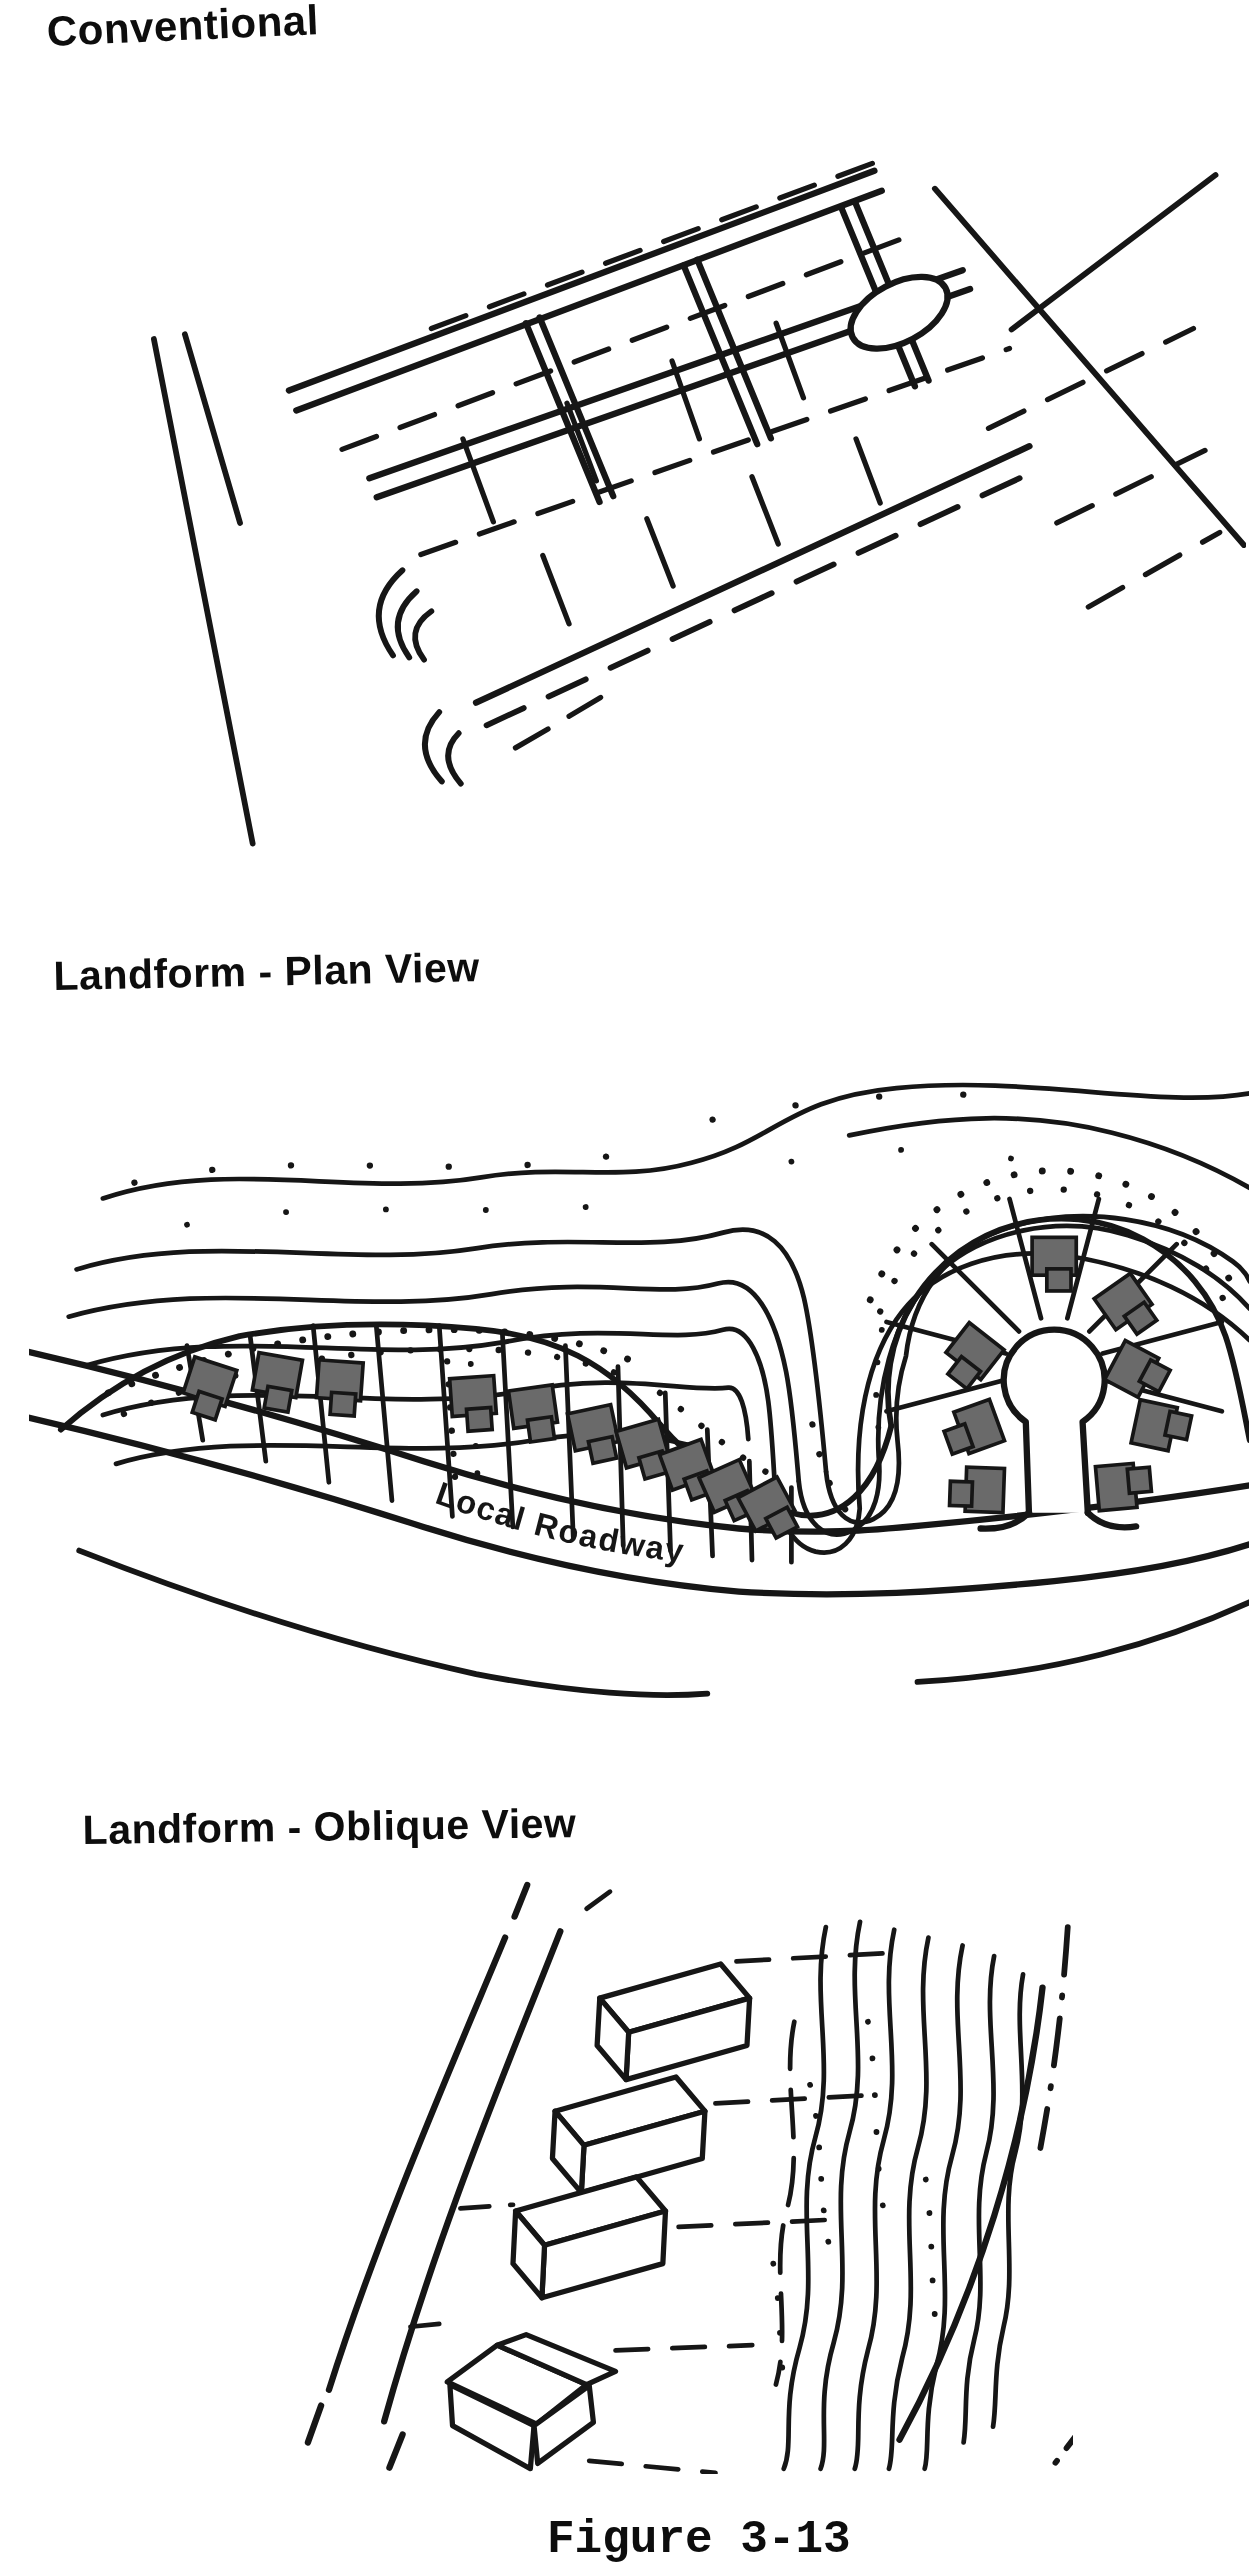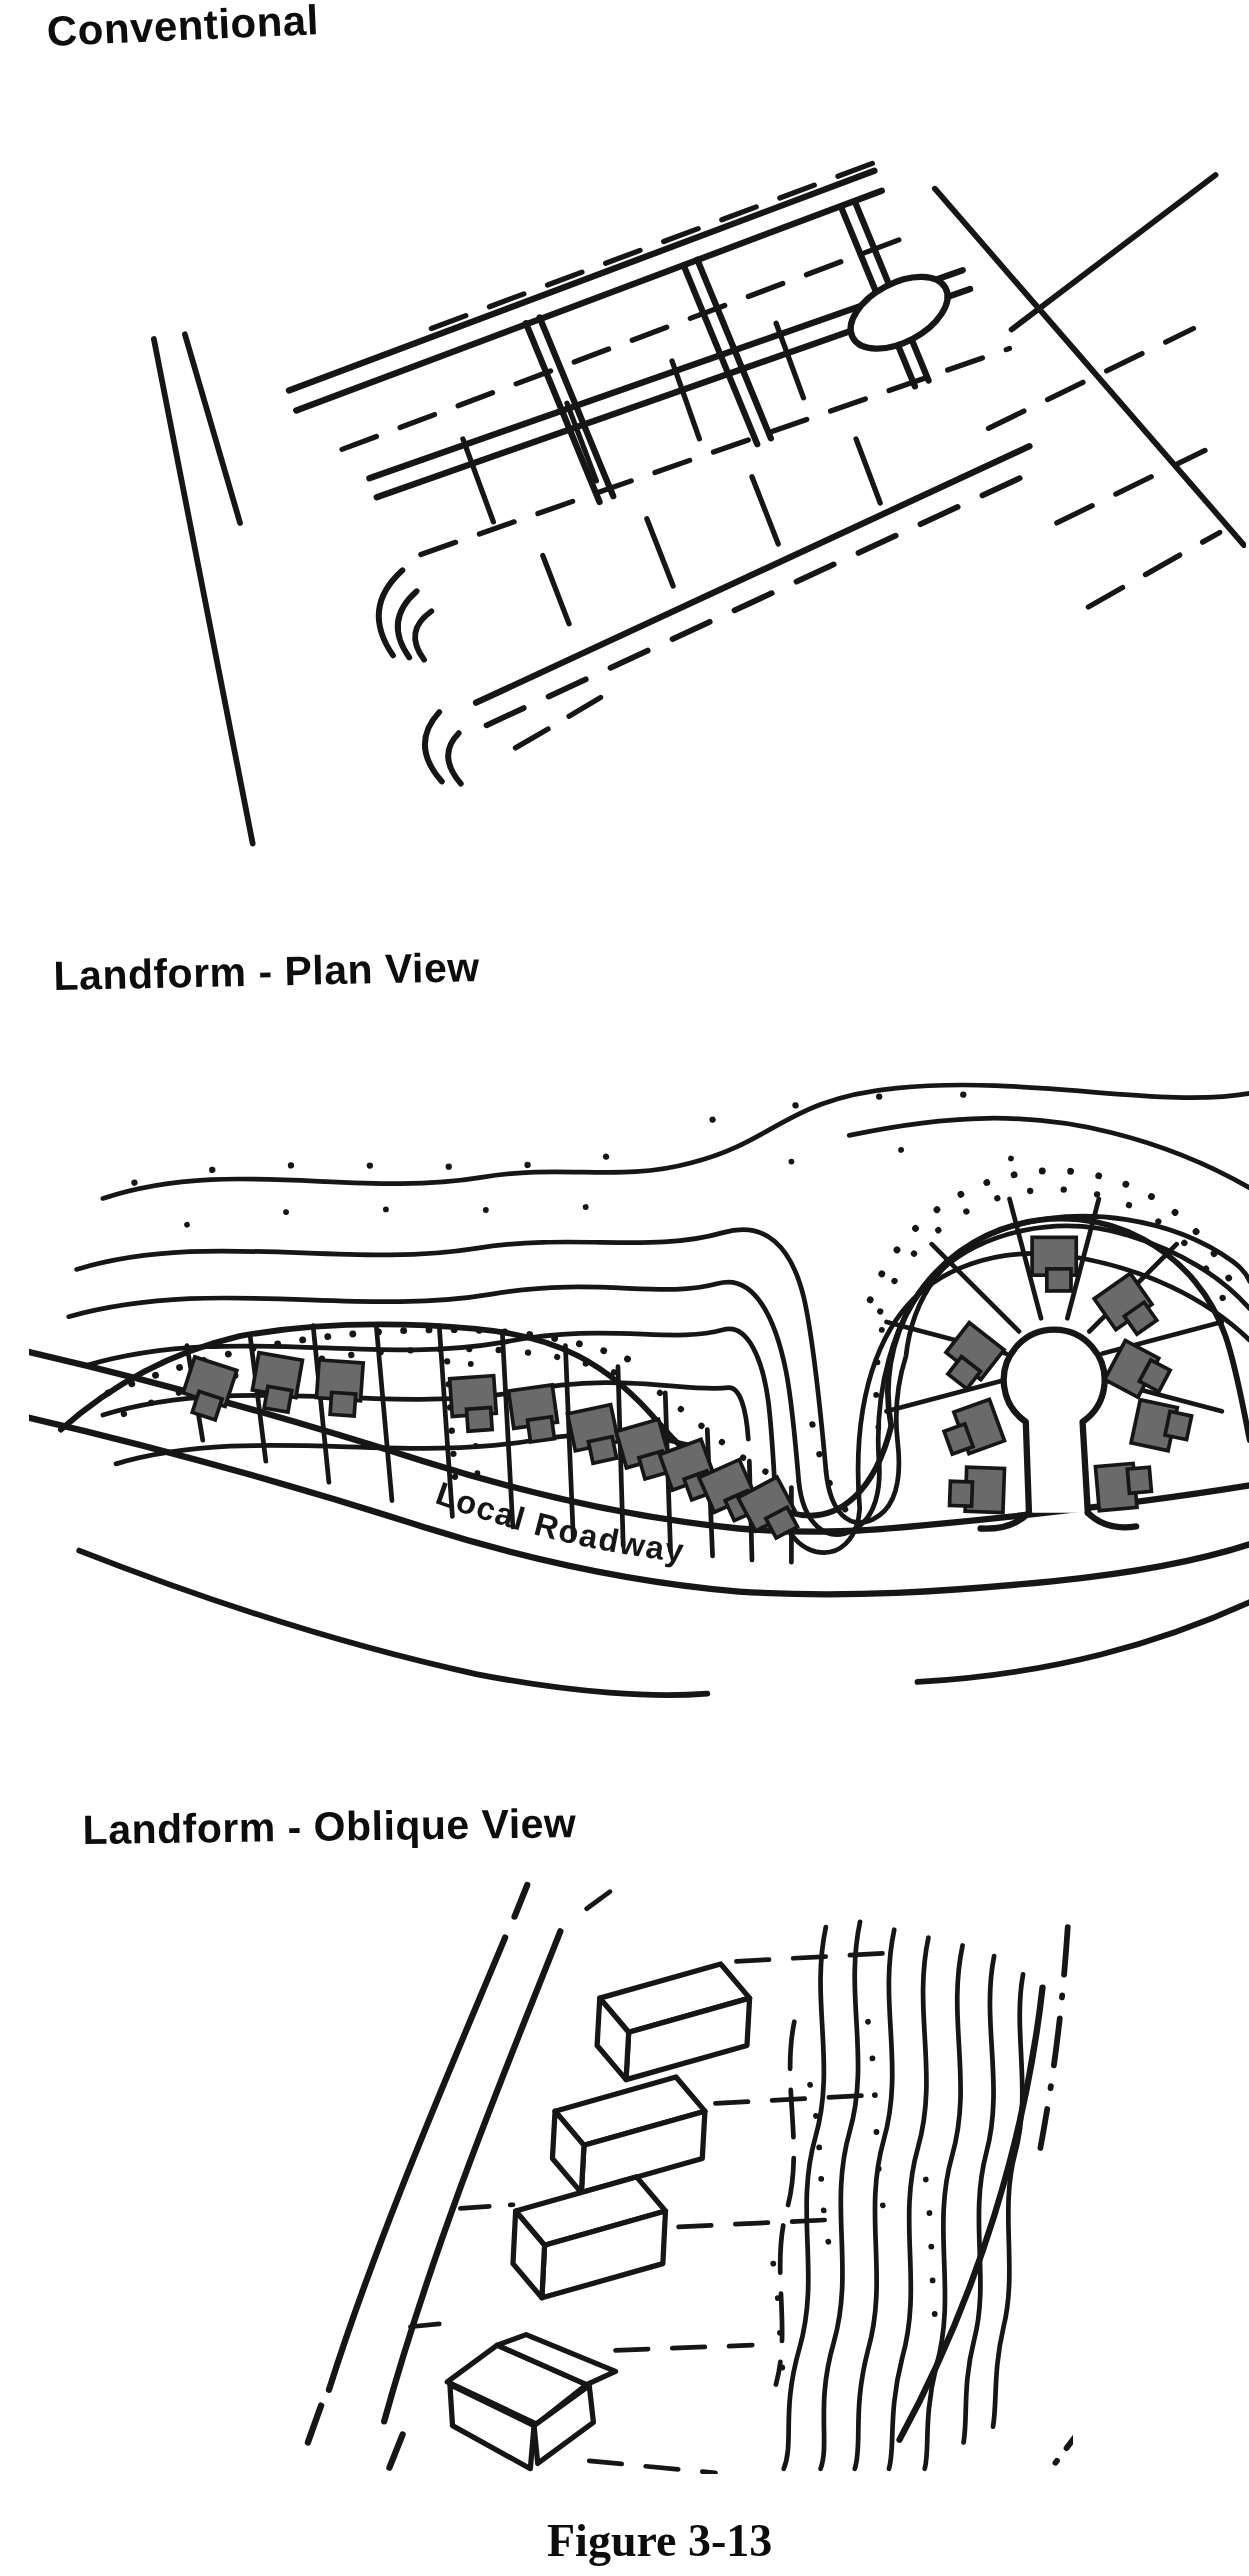--- a/index.html
+++ b/index.html
@@ -4,21 +4,21 @@
 <style>
   :root { --ink:#161616; --house_fill:#6a6a6a; --paper:#ffffff; }
   * { margin:0; padding:0; box-sizing:border-box; }
   html,body { width:1250px; height:2576px; background:var(--paper); overflow:hidden; position:relative;
               font-family:"Liberation Sans", sans-serif; }
   .panel { position:absolute; }
   .title { position:absolute; font-weight:bold; color:#0d0d0d; letter-spacing:0.5px; white-space:nowrap; }
   .t-conventional { left:48px; top:8.4px; font-size:42px; transform:rotate(-2.5deg); transform-origin:left bottom; }
   .t-plan { left:54px; top:953px; font-size:41px; transform:rotate(-1.2deg); transform-origin:left bottom; }
   .t-oblique { left:83px; top:1807px; font-size:41px; transform:rotate(-0.8deg); transform-origin:left bottom; }
-  .caption { position:absolute; left:547px; top:2514px; font-family:Liberation Serif, serif;
+  .caption { position:absolute; left:547px; top:2514px; font-family:Liberation Mono, monospace;
              font-weight:bold; font-size:46px; color:#0d0d0d; white-space:nowrap; }
   svg { display:block; overflow:hidden; }
   .ln { fill:none; stroke:var(--ink); stroke-linecap:round; stroke-linejoin:round; }
   .fillw { fill:var(--paper); stroke:var(--ink); stroke-linecap:round; stroke-linejoin:round; }
   .house { fill:var(--house_fill); stroke:var(--ink); stroke-width:7; }
   .roadtext { font-family:"Liberation Sans", sans-serif; font-weight:bold; font-size:62px;
               letter-spacing:3px; fill:var(--ink); }
 </style>
 </head>
 <body>

